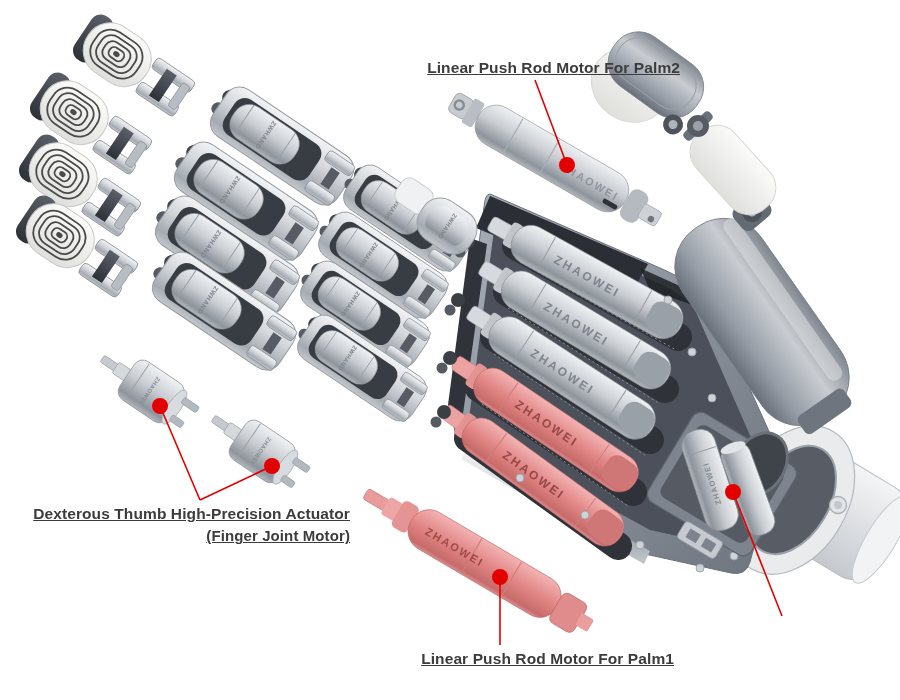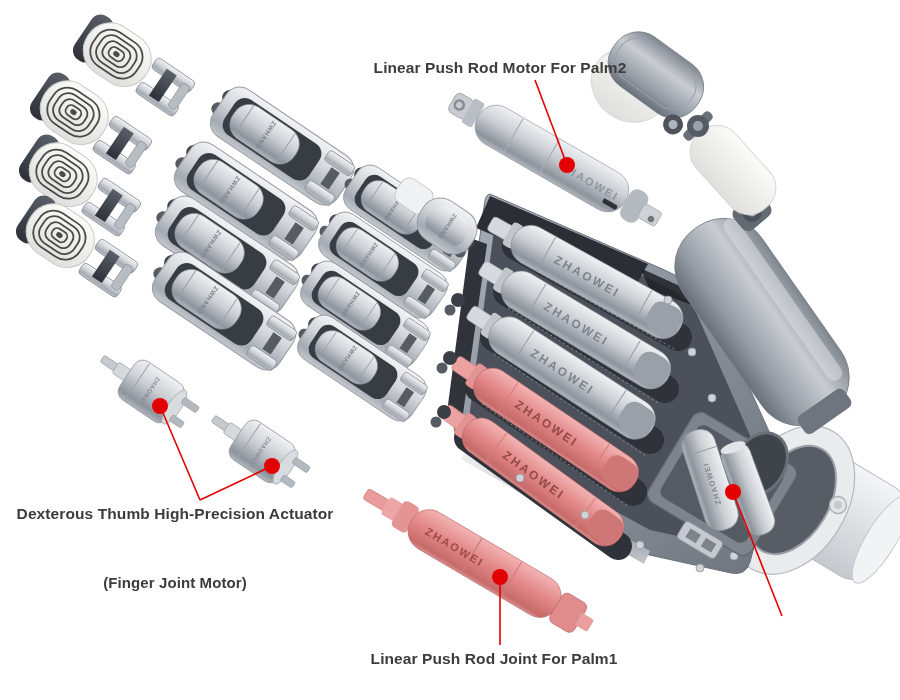--- a/index.html
+++ b/index.html
@@ -1,21 +1,21 @@
 <!DOCTYPE html>
 <html><head>
 <meta charset="utf-8">
 <style>
   html,body{margin:0;padding:0;background:#fff;}
   .stage{position:relative;width:900px;height:700px;background:#ffffff;overflow:hidden;
          font-family:"Liberation Sans",sans-serif;}
   .stage svg{position:absolute;left:0;top:0;}
-  .lbl{position:absolute;text-align:center;font-weight:700;font-size:15.5px;line-height:22px;
-       color:#3c3c3c;letter-spacing:.1px;white-space:nowrap;}
-  .lbl .sub{font-size:15px;margin-top:47px;}
+  .lbl{position:absolute;text-align:right;font-weight:700;font-size:15.5px;line-height:22px;
+       color:#3c3c3c;letter-spacing:.1px;white-space:nowrap;text-decoration:underline;}
+  .lbl .sub{font-size:15px;}
   svg text{font-family:"Liberation Sans",sans-serif;font-weight:700;}
 </style>
 </head>
 <body>
 
 <div class="stage">
 
 <svg width="900" height="700" viewBox="0 0 900 700">
   <defs>
     <linearGradient id="gSilver" x1="0" y1="0" x2="0" y2="1">
@@ -321,15 +321,15 @@
   </g>
 </svg>
 
   <div class="lbl" style="left:320px;top:57px;width:360px;">Linear Push Rod Motor For Palm2</div>
 
   <div class="lbl" style="left:0px;top:503px;width:350px;">
     <div>Dexterous Thumb High-Precision Actuator</div>
     <div class="sub">(Finger Joint Motor)</div>
   </div>
 
-  <div class="lbl" style="left:314px;top:648px;width:360px;">Linear Push Rod Joint For Palm1</div>
+  <div class="lbl" style="left:314px;top:648px;width:360px;">Linear Push Rod Motor For Palm1</div>
 
 </div>
 
 </body></html>

